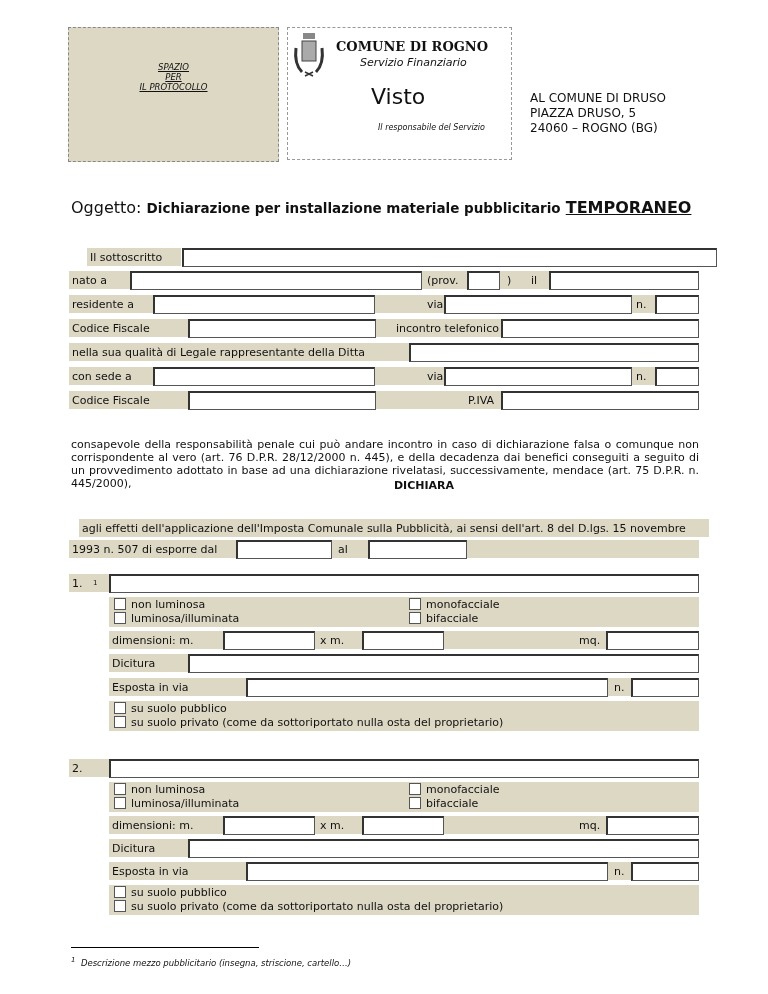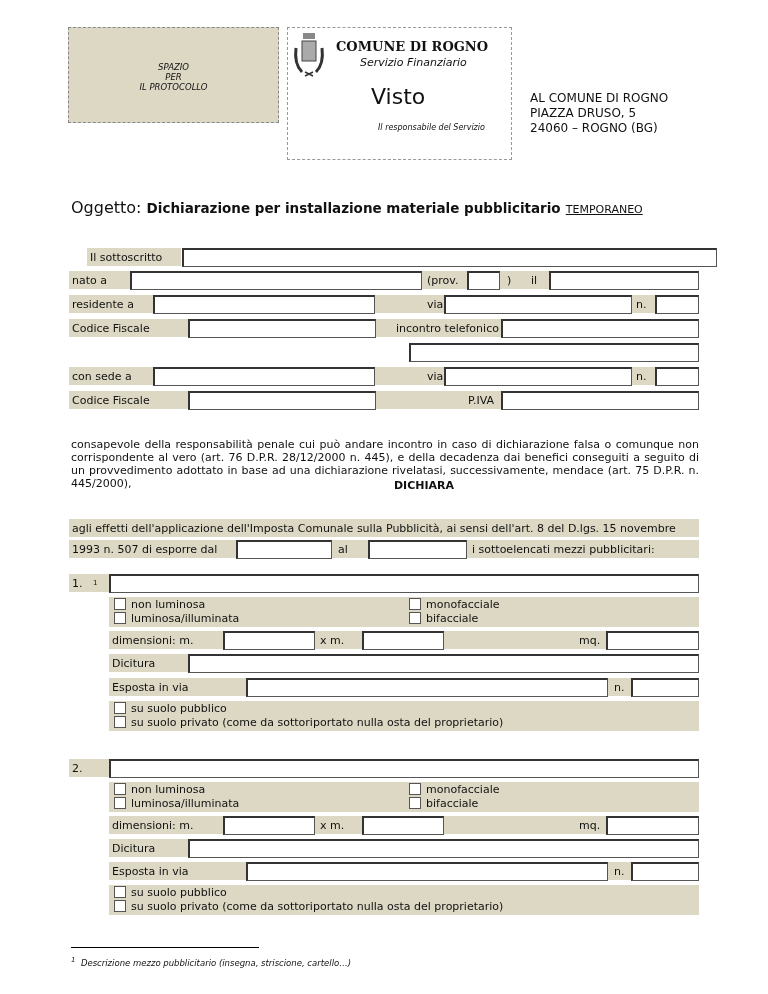--- a/index.html
+++ b/index.html
@@ -1,28 +1,28 @@
 <!DOCTYPE html>
 <html><head>
 <meta charset="utf-8">
 <style>
   * { box-sizing: border-box; margin: 0; padding: 0; }
   body { width: 768px; height: 994px; background: #ffffff; font-family: "DejaVu Sans", sans-serif; color: #111; position: relative; overflow: hidden; font-size: 11px; }
   .abs { position: absolute; }
-  .protocol-box { left: 68px; top: 27px; width: 211px; height: 96px; background: #ddd8c4; border: 1px dashed #888; text-align: center; font-style: italic; font-size: 8.5px; line-height: 10px; padding-top: 34px; }
+  .protocol-box { left: 68px; top: 27px; width: 211px; height: 135px; background: #ddd8c4; border: 1px dashed #888; text-align: center; font-style: italic; font-size: 8.5px; line-height: 10px; padding-top: 34px; text-decoration: underline; }
   .visto-box { left: 287px; top: 27px; width: 225px; height: 133px; background: #fff; border: 1px dashed #999; }
   .coat { left: 4px; top: 4px; width: 34px; height: 46px; }
   .comune { left: 48px; top: 11px; font-weight: bold; font-family: "DejaVu Serif", serif; font-size: 13px; }
   .servizio { left: 72px; top: 28px; font-style: italic; font-size: 11px; }
   .visto { left: 83px; top: 56px; font-size: 22px; }
   .resp { left: 90px; top: 95px; font-style: italic; font-size: 8px; }
   .addr { left: 530px; top: 91px; font-size: 12px; line-height: 15px; }
   .oggetto { left: 71px; top: 198px; font-size: 16px; }
   .oggetto b { font-size: 13.5px; }
-  .oggetto u { font-weight: normal; font-size: 11px; margin-top: 32px; }
+  .oggetto u { font-weight: bold; font-size: 16px; margin-top: 32px; }
   .row { position: absolute; height: 18px; display: flex; align-items: center; }
   .lbl { background: #ddd8c4; height: 18px; display: flex; align-items: center; padding-left: 3px; font-size: 11px; white-space: nowrap; position: absolute; top: 0; }
   .inp { position: absolute; top: 0; height: 19px; background: #fff; border: 1px solid #555; border-top: 2px solid #333; border-left: 2px solid #333; }
   .para { left: 71px; top: 438px; width: 628px; font-size: 11px; line-height: 13px; text-align: justify; }
   .dichiara { left: 0; width: 768px; text-align: center; top: 479px; font-weight: bold; font-size: 11px; margin-left: 40px; }
   .chkrow { background: #ddd8c4; position: absolute; left: 109px; width: 590px; }
   .cb { display: inline-block; width: 12px; height: 12px; border: 1px solid #555; background: #fff; vertical-align: middle; margin-right: 5px; }
   .chkitem { position: absolute; font-size: 11px; display: flex; align-items: flex-start; }
   .foot-line { left: 71px; top: 947px; width: 188px; border-top: 1px solid #000; }
   .footnote { left: 71px; top: 956px; font-size: 8.5px; font-style: italic; }
@@ -44,21 +44,21 @@
     <rect x="10" y="9" width="14" height="20" fill="#aaa" stroke="#444"></rect>
     <path d="M13 40 L21 44 M21 40 L13 44" stroke="#333" stroke-width="1.5"></path>
   </svg>
   <div class="abs comune">COMUNE DI ROGNO</div>
   <div class="abs servizio">Servizio Finanziario</div>
   <div class="abs visto">Visto</div>
   <div class="abs resp">Il responsabile del Servizio</div>
 </div>
 
 <div class="abs addr">
-  <div>AL COMUNE DI ROGNO</div>
+  <div>AL COMUNE DI DRUSO</div>
   <div>PIAZZA DRUSO, 5</div>
   <div>24060 – ROGNO (BG)</div>
 </div>
 
 <div class="abs oggetto">
   <span>Oggetto:</span>
   <b>Dichiarazione per installazione materiale pubblicitario</b>
   <u>TEMPORANEO</u>
 </div>
 
@@ -93,20 +93,21 @@
 <div class="row" style="left:69px;top:319px;width:630px">
   <div class="lbl" style="left:0;width:630px">
       <span>Codice Fiscale</span>
     </div>
   <div class="inp" style="left:119px;width:188px"></div>
   <div class="lbl" style="left:324px;background:transparent">incontro telefonico</div>
   <div class="inp" style="left:432px;width:198px"></div>
 </div>
 
 <div class="row" style="left:69px;top:343px;width:630px">
+  <div class="lbl" style="left:0;width:340px">nella sua qualità di Legale rappresentante della Ditta</div>
   <div class="inp" style="left:340px;width:290px"></div>
 </div>
 
 <div class="row" style="left:69px;top:367px;width:630px">
   <div class="lbl" style="left:0;width:630px">
       <span>con sede a</span>
     </div>
   <div class="inp" style="left:84px;width:222px"></div>
   <div class="lbl" style="left:355px;background:transparent">via</div>
   <div class="inp" style="left:375px;width:188px"></div>
@@ -120,30 +121,29 @@
     </div>
   <div class="inp" style="left:119px;width:188px"></div>
   <div class="lbl" style="left:396px;background:transparent">P.IVA</div>
   <div class="inp" style="left:432px;width:198px"></div>
 </div>
 
 <div class="abs para">consapevole della responsabilità penale cui può andare incontro in caso di dichiarazione falsa o comunque non corrispondente al vero (art. 76 D.P.R. 28/12/2000 n. 445), e della decadenza dai benefici conseguiti a seguito di un provvedimento adottato in base ad una dichiarazione rivelatasi, successivamente, mendace (art. 75 D.P.R. n. 445/2000),</div>
 <div class="abs dichiara">DICHIARA</div>
 
 <div class="row" style="left:69px;top:519px;width:630px">
-  <div class="lbl" style="left:0;width:630px">agli effetti dell'applicazione dell'Imposta Comunale sulla Pubblicità, ai sensi dell'art. 8 del D.lgs. 15 novembre</div>
+  <div class="lbl" style="left:10px;width:630px">agli effetti dell'applicazione dell'Imposta Comunale sulla Pubblicità, ai sensi dell'art. 8 del D.lgs. 15 novembre</div>
 </div>
 <div class="row" style="left:69px;top:540px;width:630px">
   <div class="lbl" style="left:0;width:630px">
       <span>1993 n. 507 di esporre dal</span>
     </div>
   <div class="inp" style="left:167px;width:96px"></div>
   <div class="lbl" style="left:266px;background:transparent">al</div>
   <div class="inp" style="left:299px;width:99px"></div>
-  <div class="lbl" style="left:400px;background:transparent">i sottoelencati mezzi pubblicitari:</div>
 </div>
 
 <div>
   <div class="row" style="left:69px;top:574px;width:630px">
     <div class="lbl" style="left:0;width:40px"><span>1.</span>&nbsp;&nbsp;&nbsp;<sup>1</sup></div>
     <div class="inp" style="left:40px;width:590px"></div>
   </div>
   <div class="chkrow" style="top:597px;height:30px">
     <div class="chkitem" style="left:5px;top:1px">
         <span class="cb"></span>

